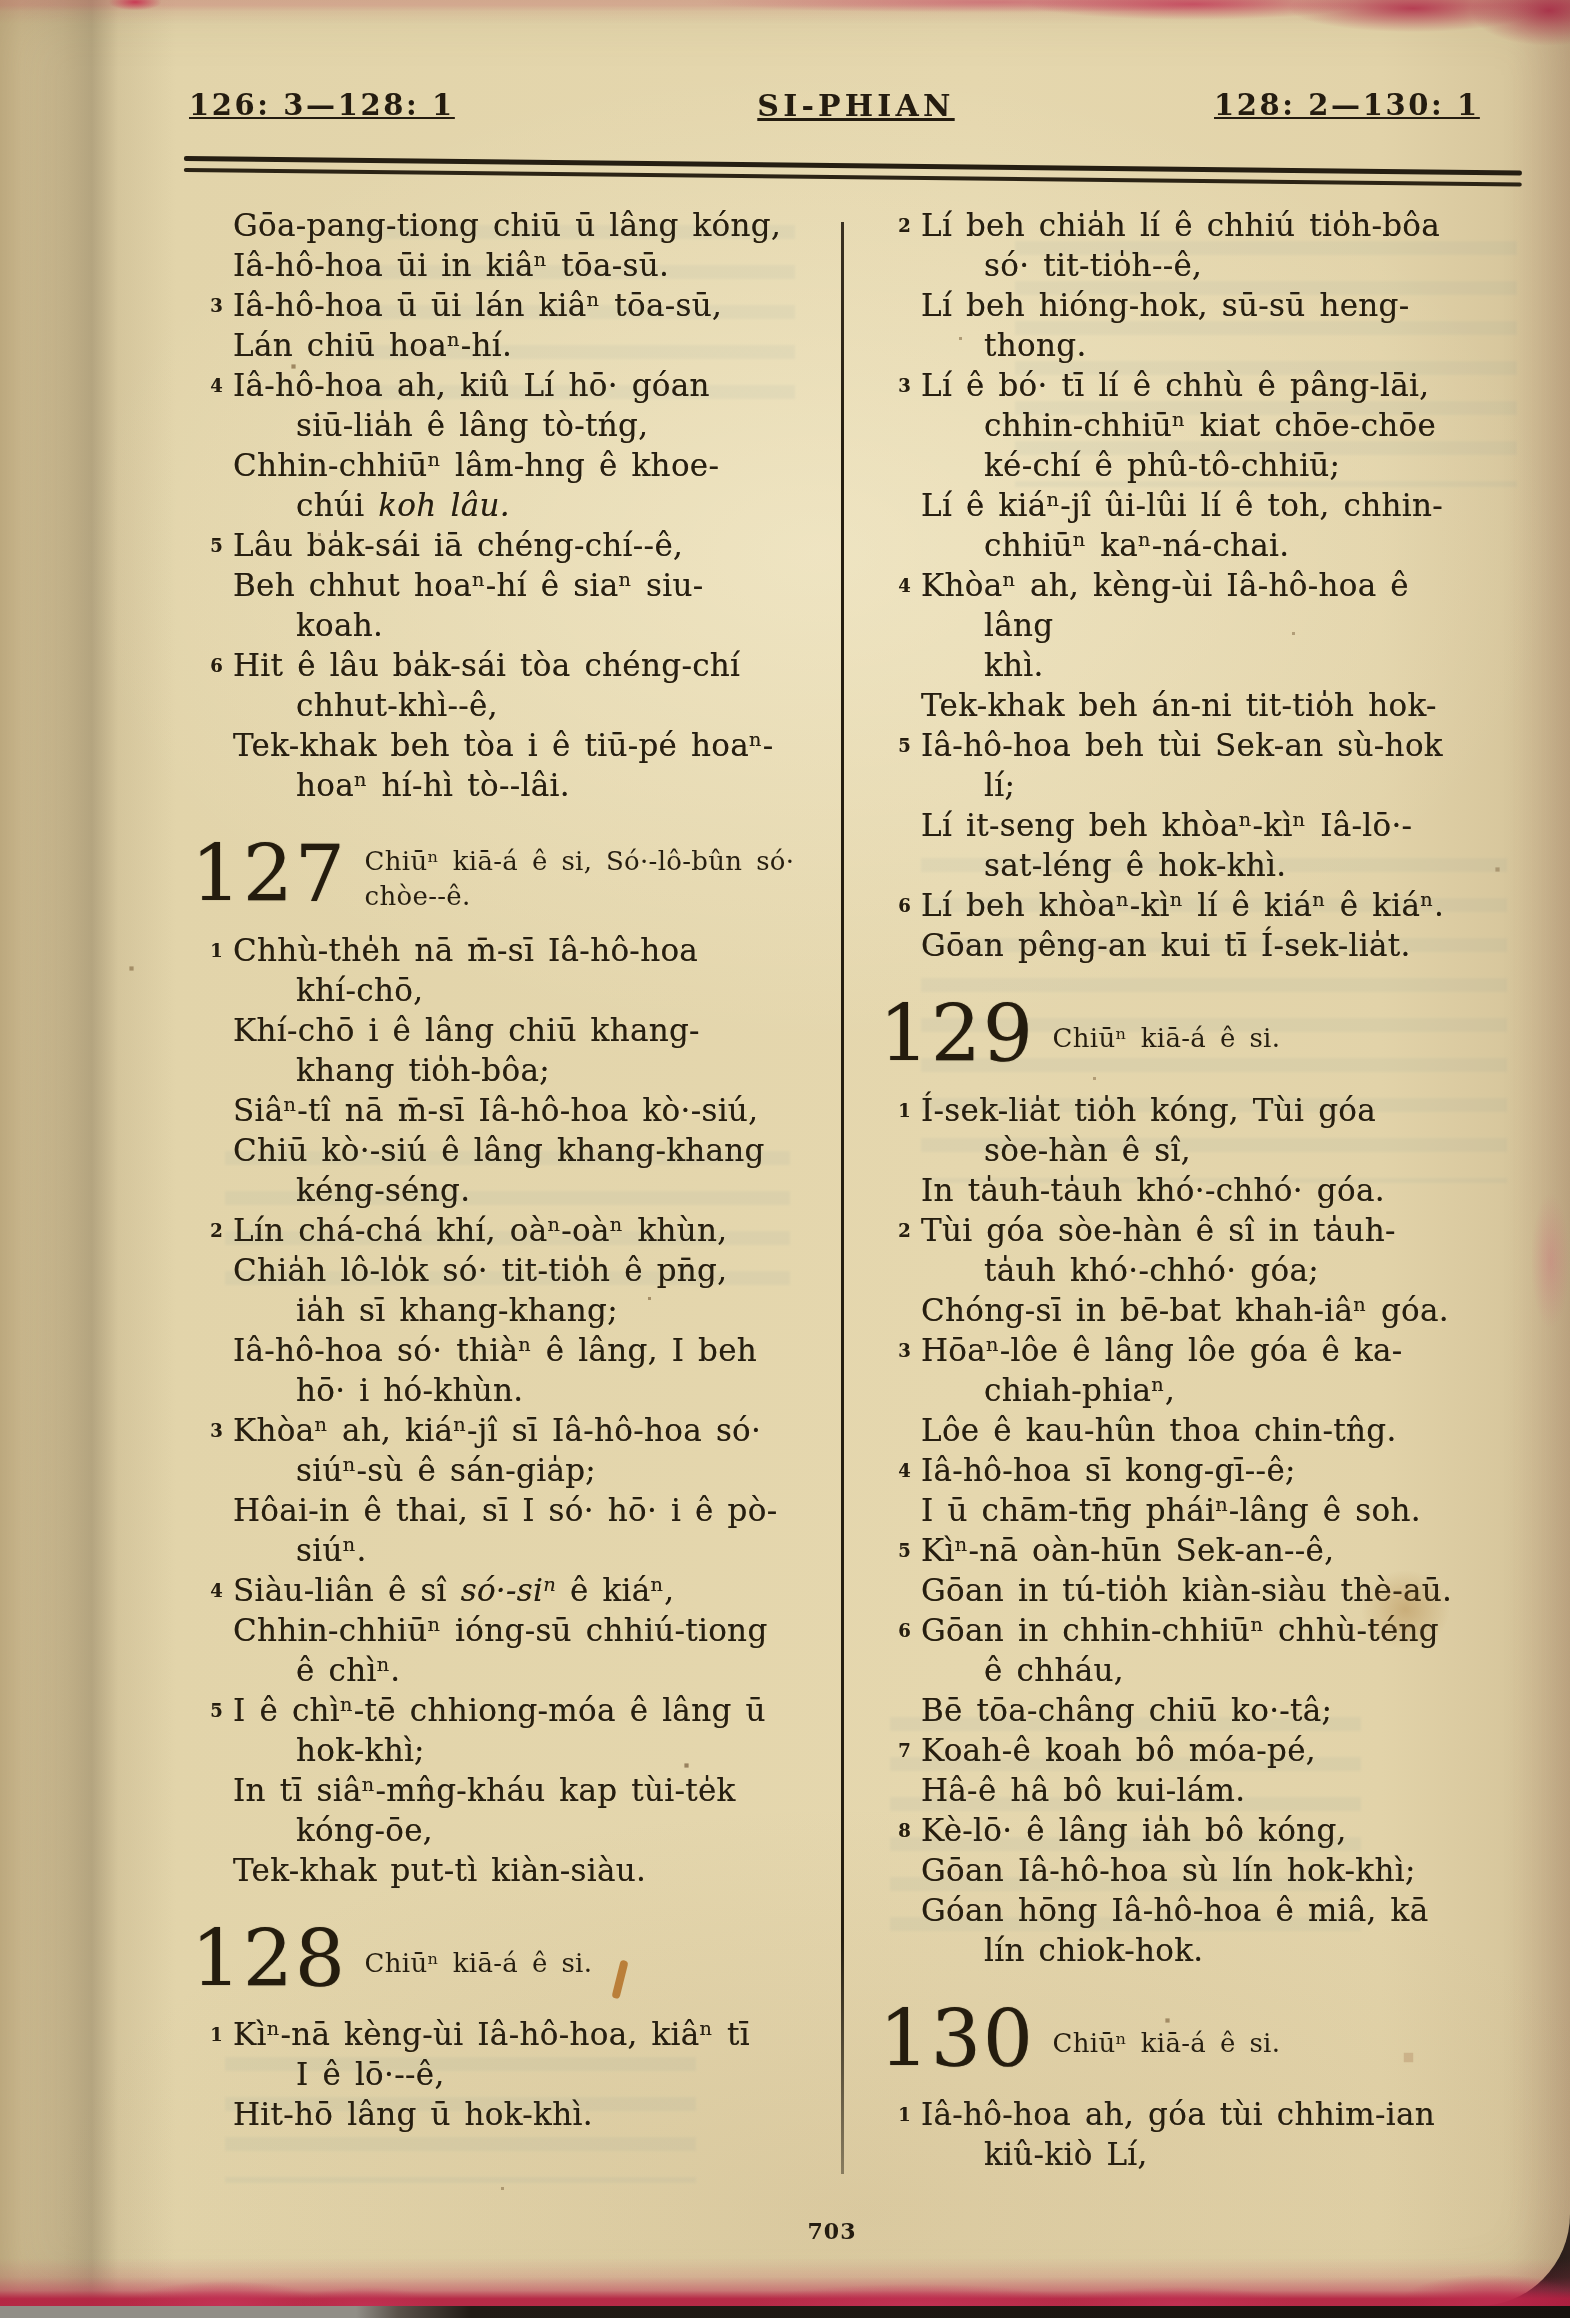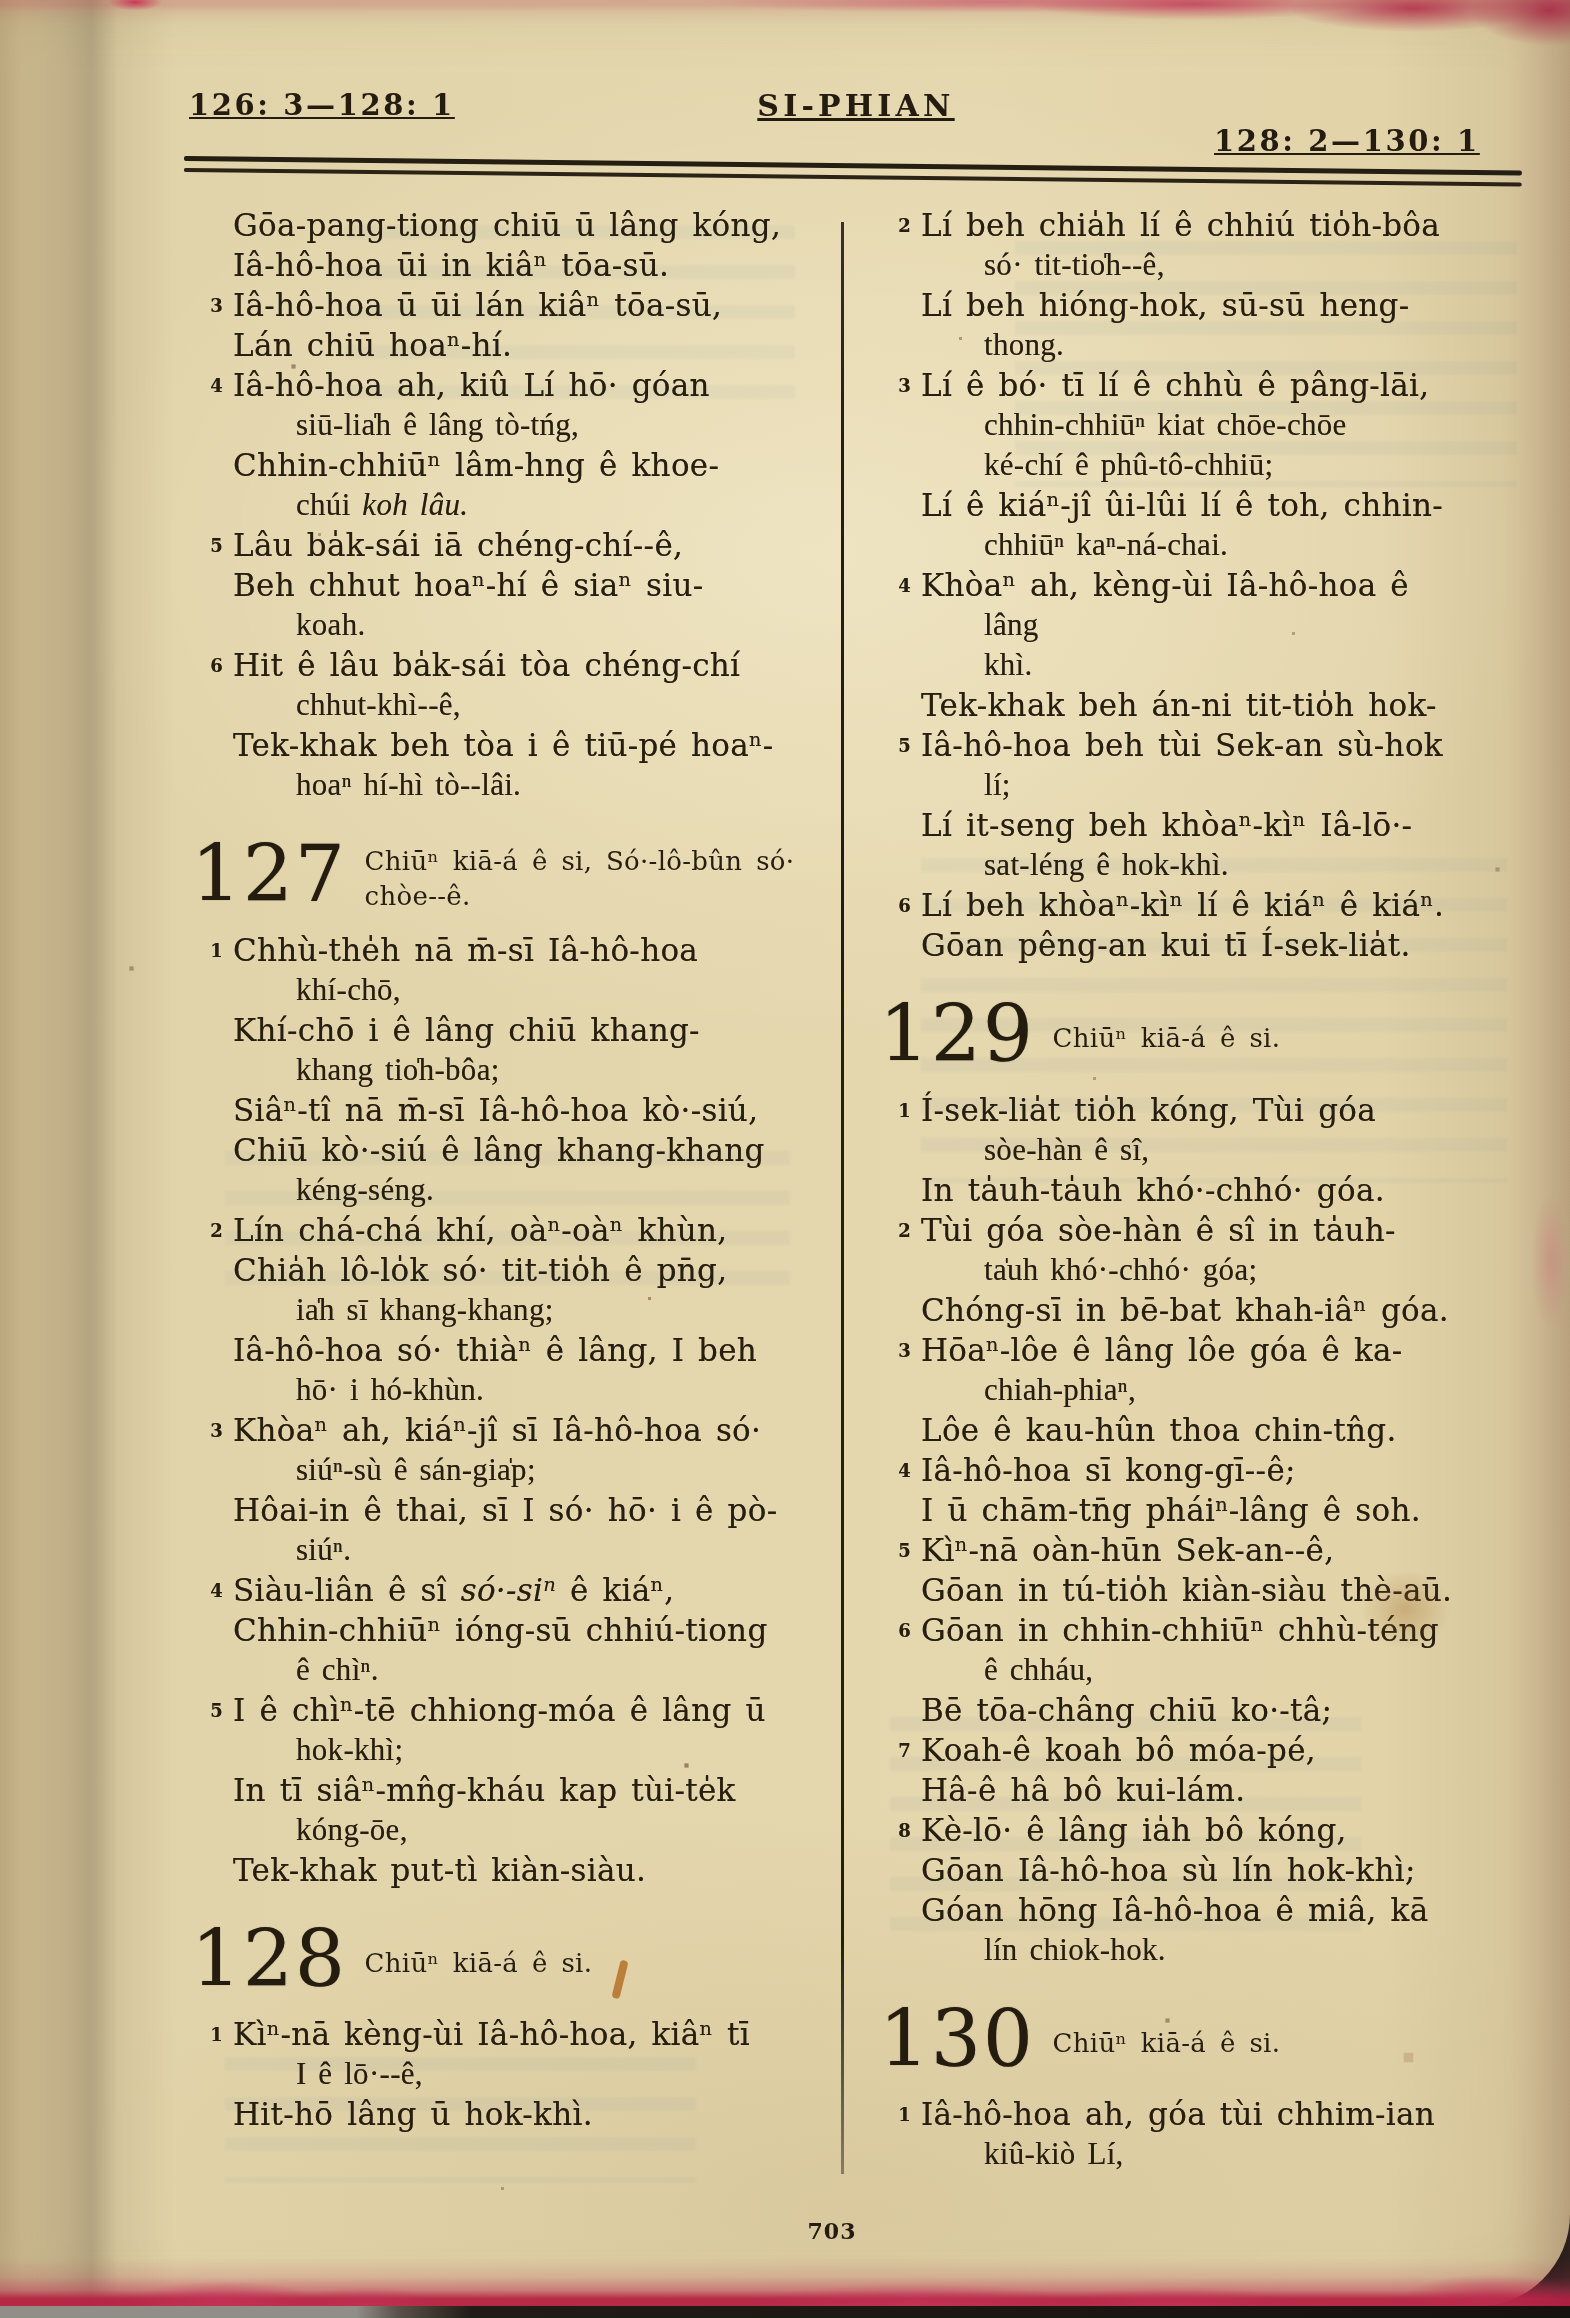--- a/index.html
+++ b/index.html
@@ -61,33 +61,33 @@
       293px 366px 0 1.6px rgba(100,70,35,.55), 319px 534px 0 1px rgba(100,70,35,.4),
       131px 968px 0 1.6px rgba(100,70,35,.45), 649px 1298px 0 1px rgba(100,70,35,.5),
       686px 1765px 0 1.6px rgba(90,60,30,.55), 1094px 1078px 0 1px rgba(100,70,35,.4),
       1293px 633px 0 1px rgba(100,70,35,.4), 1497px 869px 0 1.6px rgba(100,70,35,.35),
       1167px 2020px 0 1.6px rgba(100,70,35,.5), 502px 2188px 0 1px rgba(100,70,35,.4),
       960px 338px 0 1px rgba(100,70,35,.45), 1408px 2057px 0 4.2px rgba(150,100,60,.25);}
   
   .runhead{position:absolute;top:88px;color:#241c10;font-weight:bold;white-space:nowrap;text-decoration:underline;}
   .rh-left{left:189px;font-size:29px;letter-spacing:2.6px;}
   .rh-center{left:733px;width:246px;text-align:center;font-size:30px;letter-spacing:4.2px;}
-  .rh-right{left:1214px;font-size:29px;letter-spacing:2.6px;margin-top:36px;}
+  .rh-right{left:1214px;font-size:29px;letter-spacing:2.6px;}
   .headrule{position:absolute;left:184px;top:156px;width:1338px;transform:rotate(.62deg);transform-origin:left top;}
   .headrule .r1{height:5.2px;background:#251e12;border-radius:2.1px;}
   .headrule .r2{height:3.7px;margin-top:6.8px;background:#2b2315;border-radius:2.1px;}
   .divider{position:absolute;left:841px;top:222px;width:2.6px;height:1952px;
     background:linear-gradient(180deg,#3a3122 0,#241d10 12%,#241d10 88%,rgba(36,29,16,.45) 100%);}
   
   .col{position:absolute;top:205px;color:#261e10;}
   .col-left{left:191px;width:649px;}
   .col-right{left:879px;width:657px;}
   .vline{position:relative;padding-left:42px;font-size:31px;line-height:40px;white-space:nowrap;
     letter-spacing:0.3px;word-spacing:3.7px;text-shadow:0 0 0.5px rgba(40,30,14,.55);}
-  .vline.ind1{padding-left:105px;font-family:Liberation Serif, serif;}
+  .vline.ind1{padding-left:105px;}
   .vnum{position:absolute;left:0;top:1px;width:32px;text-align:right;font-size:18px;font-weight:bold;}
   .vline em{font-style:italic;}
   .chapter{display:flex;align-items:center;margin:30px 0 15.7px 0;}
   .chapnum{font-size:79px;line-height:79px;letter-spacing:1.6px;color:#241c0e;text-shadow:0 0 1px rgba(36,28,14,.5);}
   .chaphead{margin:8.4px 0 0 18px;font-size:26px;line-height:35px;letter-spacing:0.3px;word-spacing:5.2px;}
   .footer{position:absolute;left:722px;top:2218px;width:220px;text-align:center;
     font-size:22px;font-weight:bold;color:#241c10;letter-spacing:1px;}
 </style>
 </head>
 <body>

